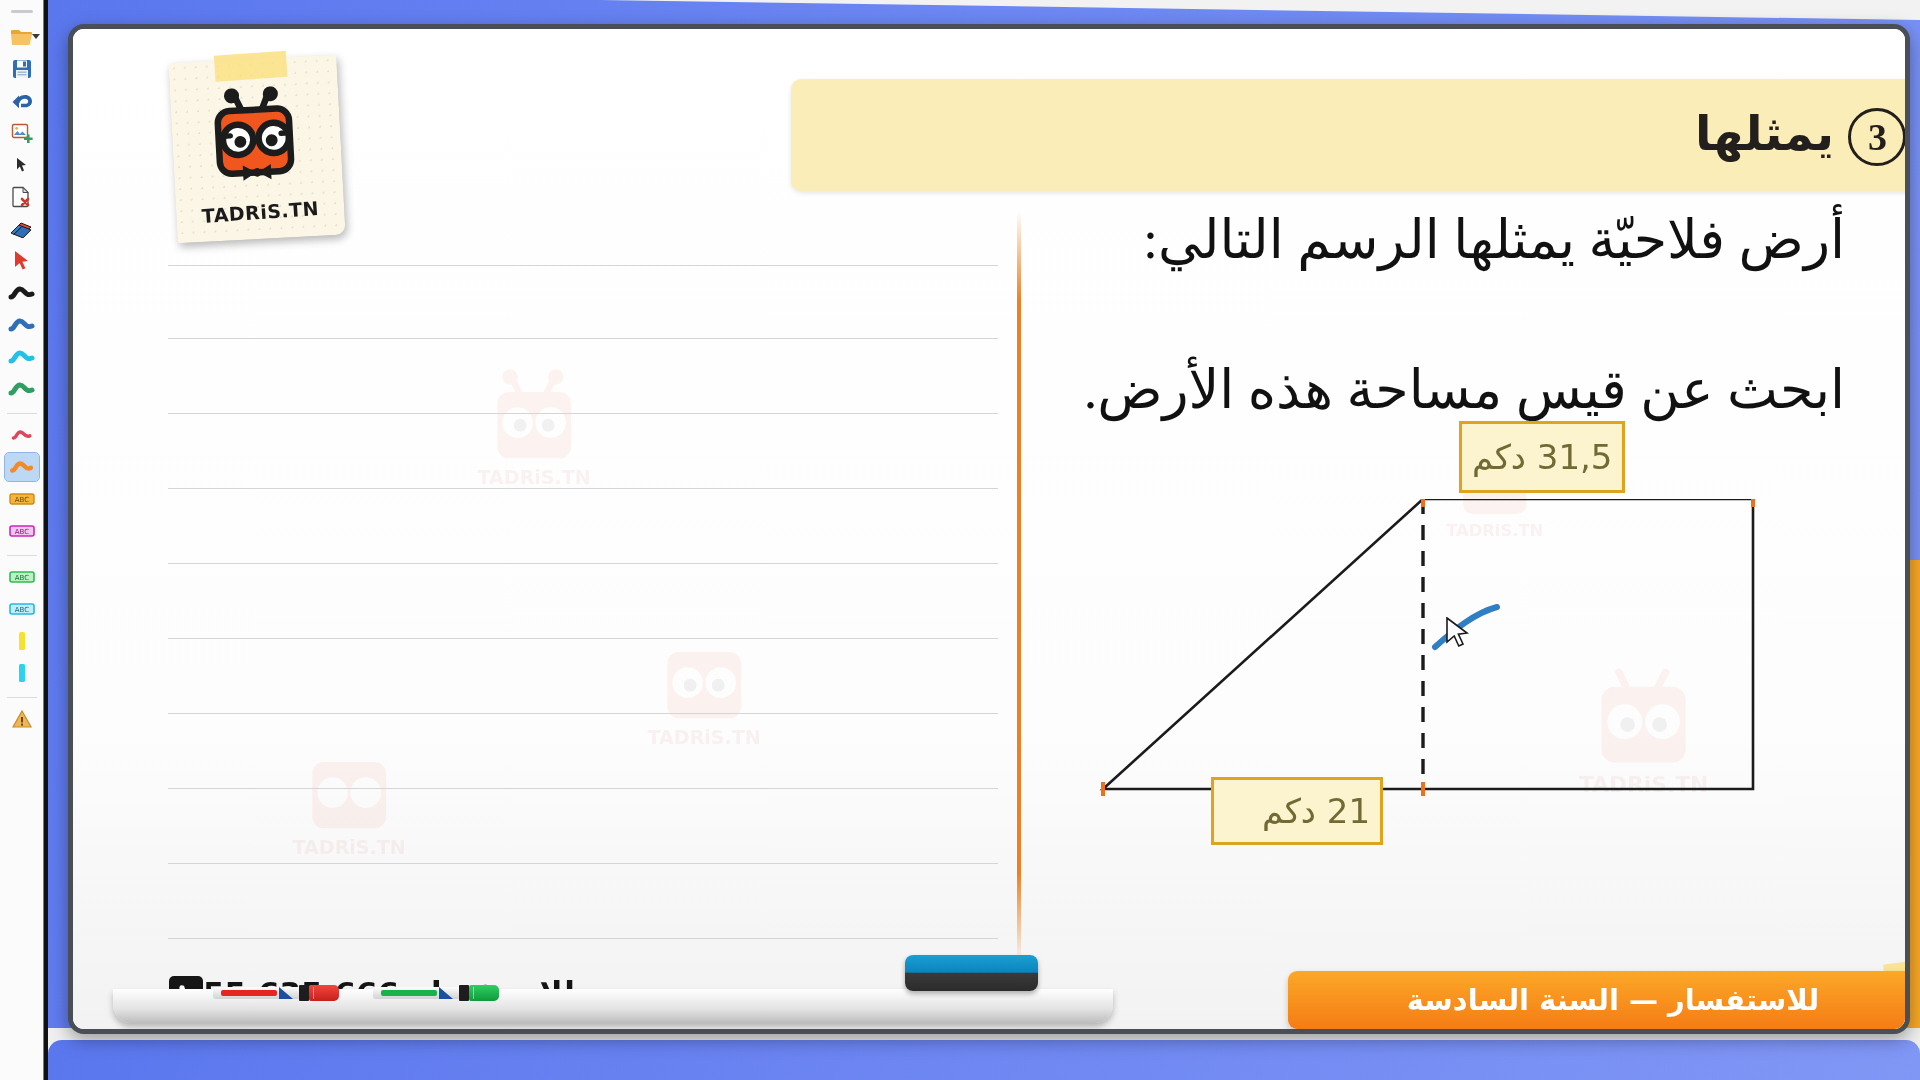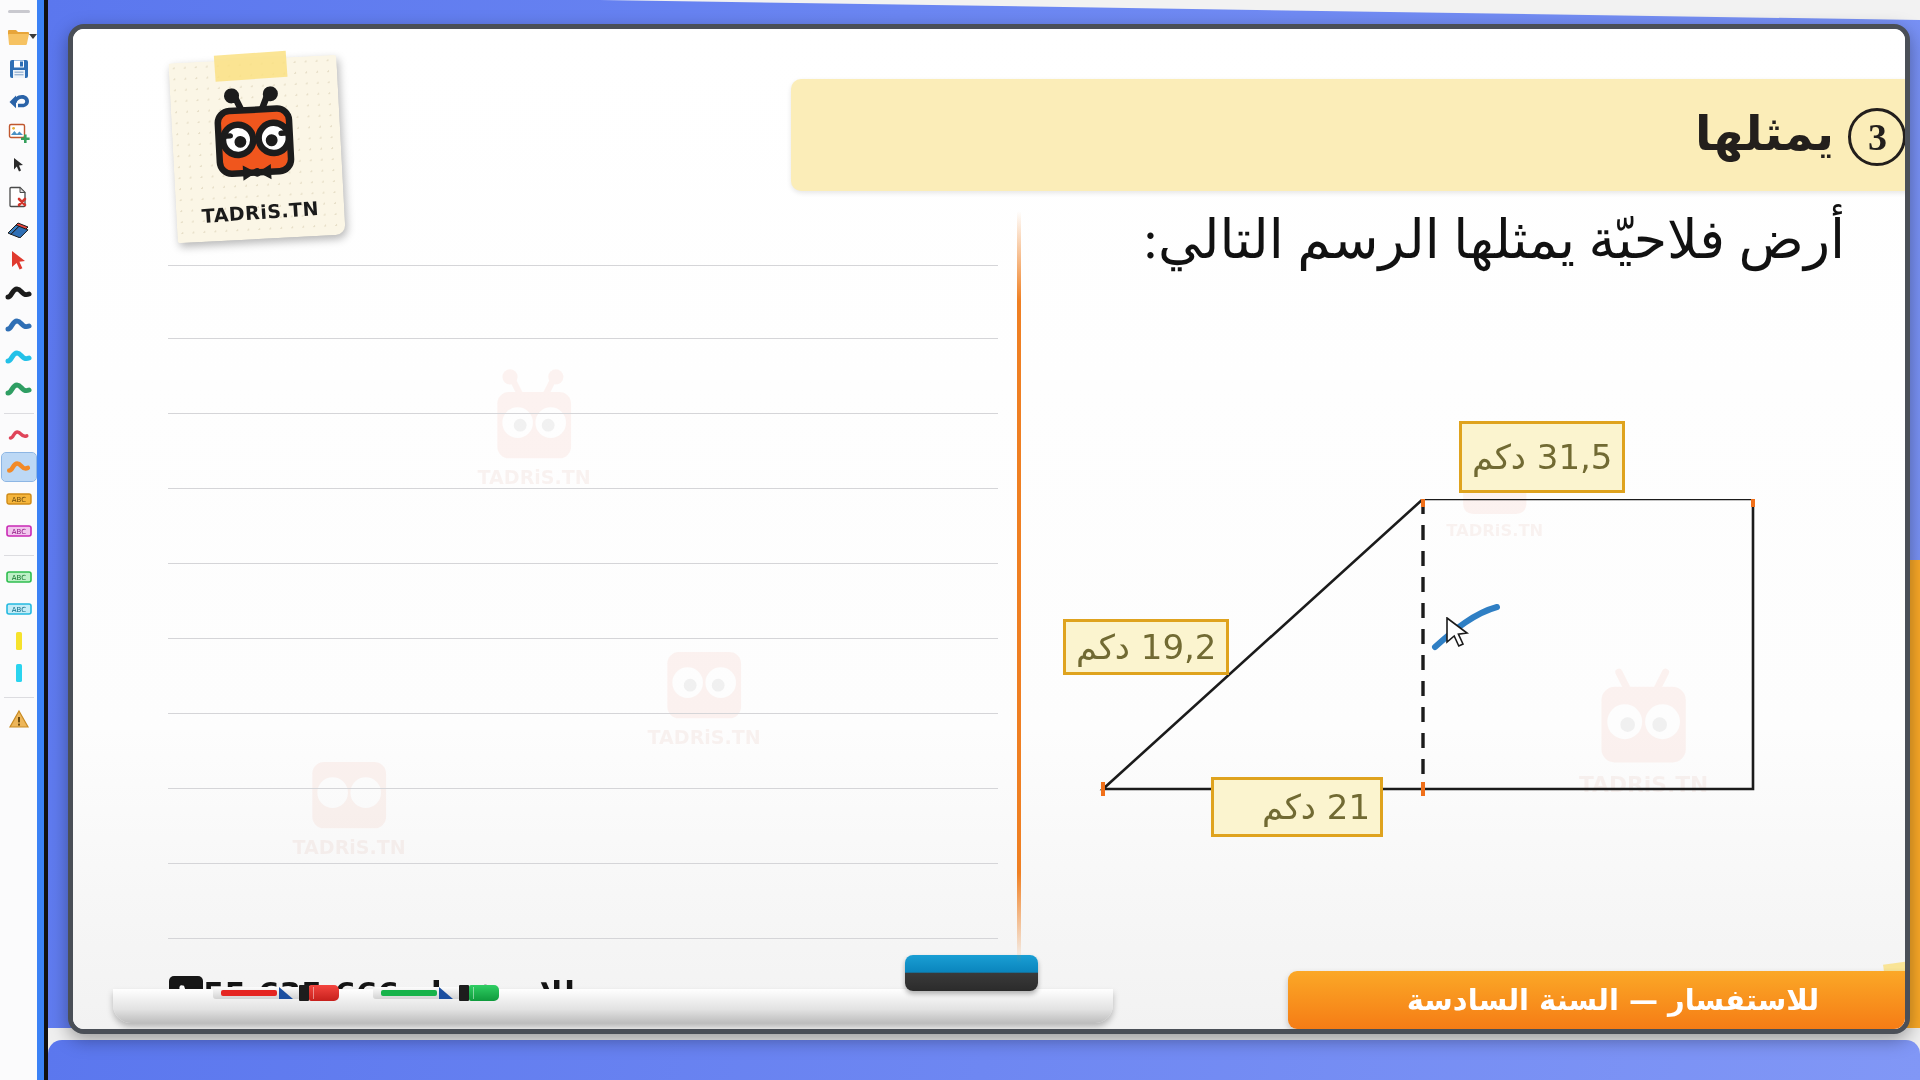--- a/index.html
+++ b/index.html
@@ -32,21 +32,21 @@
   .bg-bottom-blue{
     position:absolute;left:48px;top:1040px;width:1872px;height:40px;
     background:linear-gradient(105deg,#5b77ee,#8197f6);
     border-radius:14px 14px 0 0;
   }
   .bg-left-black{position:absolute;left:0;top:0;width:48px;height:1080px;background:#111;}
 
   
   .rail{
     position:absolute;left:0;top:0;width:44px;height:1080px;
-    background:#fbfbfc;border-right:7px solid #3b82f6;
+    background:#fbfbfc;border-right:1px solid #3b82f6;
     display:flex;flex-direction:column;align-items:center;
     padding-top:10px;box-sizing:border-box;z-index:40;
   }
   .rail .grip{width:22px;height:3px;background:#c9c9cf;border-radius:2px;margin-bottom:10px;}
   .tool{
     width:34px;height:28px;display:flex;align-items:center;justify-content:center;
     margin-bottom:4px;border-radius:4px;position:relative;cursor:pointer;
   }
   .tool.sel{background:#bcd8f5;outline:1px solid #8db6e4;}
   .tool svg{display:block;}
@@ -136,21 +136,21 @@
   .fig{position:absolute;left:1020px;top:470px;width:760px;height:400px;}
 
   .tagbox{
     position:absolute;background:#fbf4cf;border:3px solid #dfa31e;
     font-family:"DejaVu Sans", sans-serif;font-size:34px;color:#716a33;
     direction:rtl;display:flex;align-items:center;justify-content:center;
     padding:3px 10px;box-sizing:border-box;white-space:nowrap;letter-spacing:0;
   }
   #tag-top{left:366px;top:-78px;height:72px;}
   #tag-slant{left:-30px;top:120px;height:56px;}
-  #tag-bottom{left:118px;top:278px;height:60px;padding-left:48px;}
+  #tag-bottom{left:118px;top:278px;height:68px;padding-left:48px;}
 
   .cursor-arrow{position:absolute;left:352px;top:118px;}
 
   
   .phone-row{
     position:absolute;left:96px;top:946px;display:flex;align-items:center;direction:rtl;
     font-family:"DejaVu Sans", sans-serif;font-weight:bold;font-size:31px;color:#141414;
   }
   .phone-badge{
     width:34px;height:34px;background:#161616;border-radius:5px;margin-right:0;margin-left:0;
@@ -438,39 +438,39 @@
 
     <div class="divider"></div>
 
     <div class="title-band">
       <div class="title-ar">
         <span class="num-circle">3</span><span>يمثلها</span>
       </div>
     </div>
 
     <div class="q-text" id="q1">أرض فلاحيّة يمثلها الرسم التالي:</div>
+    <div class="q-text" id="q2">ابحث عن قيس مساحة هذه الأرض.</div>
 
     <div class="fig">
       <svg width="760" height="400" viewBox="0 0 760 400">
 
         <path d="M10 290 L660 290 L660 0 L330 0 Z" fill="none" stroke="#1b1b1b" stroke-width="2.6"></path>
 
         <line x1="330" y1="0" x2="330" y2="290" stroke="#1b1b1b" stroke-width="3.4" stroke-dasharray="15 11"></line>
 
         <line x1="10" y1="283" x2="10" y2="297" stroke="#f0701a" stroke-width="4"></line>
         <line x1="330" y1="283" x2="330" y2="297" stroke="#f0701a" stroke-width="4"></line>
         <line x1="330" y1="-6" x2="330" y2="8" stroke="#f0701a" stroke-width="4"></line>
         <line x1="660" y1="-6" x2="660" y2="8" stroke="#f0701a" stroke-width="4"></line>
 
         <path d="M614 -18 C634 -34 652 -46 672 -52" stroke="#2f7fc4" stroke-width="6" fill="none" stroke-linecap="round"></path>
         <path d="M342 148 C362 130 382 114 404 108" stroke="#2f7fc4" stroke-width="6" fill="none" stroke-linecap="round"></path>
       </svg>
 
       <div class="tagbox" id="tag-top">31,5 دكم</div>
-      <div class="tagbox" id="tag-slant">19,2 دكم</div>
       <div class="tagbox" id="tag-bottom">21 دكم</div>
 
       <svg class="cursor-arrow" width="28" height="34" viewBox="0 0 28 34">
         <path d="M2 1l20 15-8.6 1.2 4.6 9.8-4.2 2-4.6-10L2 25z" fill="#fff" stroke="#1b1b1b" stroke-width="1.6"></path>
       </svg>
     </div>
 
     <div class="footer-tape"></div>
     <div class="footer-band">
       <span>للاستفسار — السنة السادسة</span>

